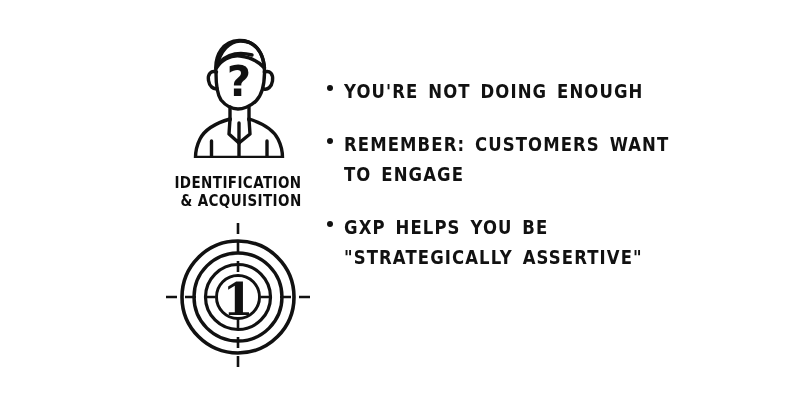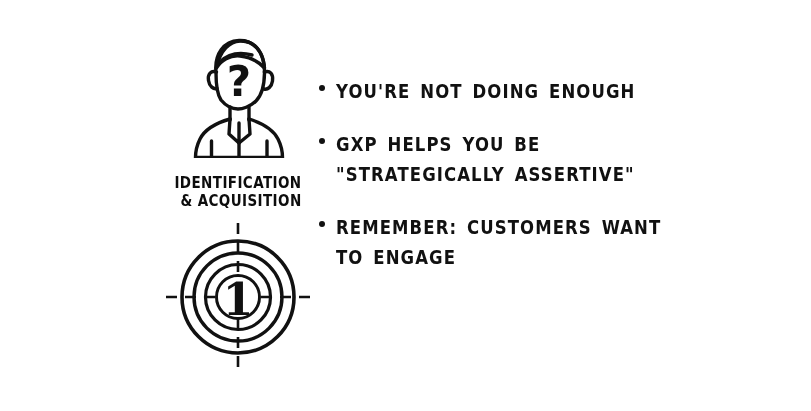--- a/index.html
+++ b/index.html
@@ -59,21 +59,21 @@
     left: 7px;
     top: 192px;
     width: 146px;
     height: 153px;
   }
   #target-icon-wrap svg { display: block; }
 
   
   #bullet-list {
     position: absolute;
-    left: 314px;
+    left: 322px;
     top: 74px;
     width: 400px;
   }
   .bullet-item {
     position: relative;
     padding-left: 22px;
     margin-bottom: 23px;
   }
   .bullet-item:last-child { margin-bottom: 0; }
 
@@ -181,25 +181,25 @@
   <ul id="bullet-list" style="list-style:none;margin:0;padding:0;">
 
     <li class="bullet-item">
       <span class="bullet-dot"></span>
       <span class="bullet-text">You're NOT Doing Enough</span>
     </li>
 
 
     <li class="bullet-item">
       <span class="bullet-dot"></span>
+      <span class="bullet-text">Remember:  customers WANT</span>
+      <span class="bullet-text">to engage</span>
+    </li>
+
+    <li class="bullet-item">
+      <span class="bullet-dot"></span>
       <span class="bullet-text">GXP helps you be</span>
       <span class="bullet-text">"strategically assertive"</span>
     </li>
 
-    <li class="bullet-item">
-      <span class="bullet-dot"></span>
-      <span class="bullet-text">Remember:  customers WANT</span>
-      <span class="bullet-text">to engage</span>
-    </li>
-
   </ul>
 
 </div>
 
 </body></html>

